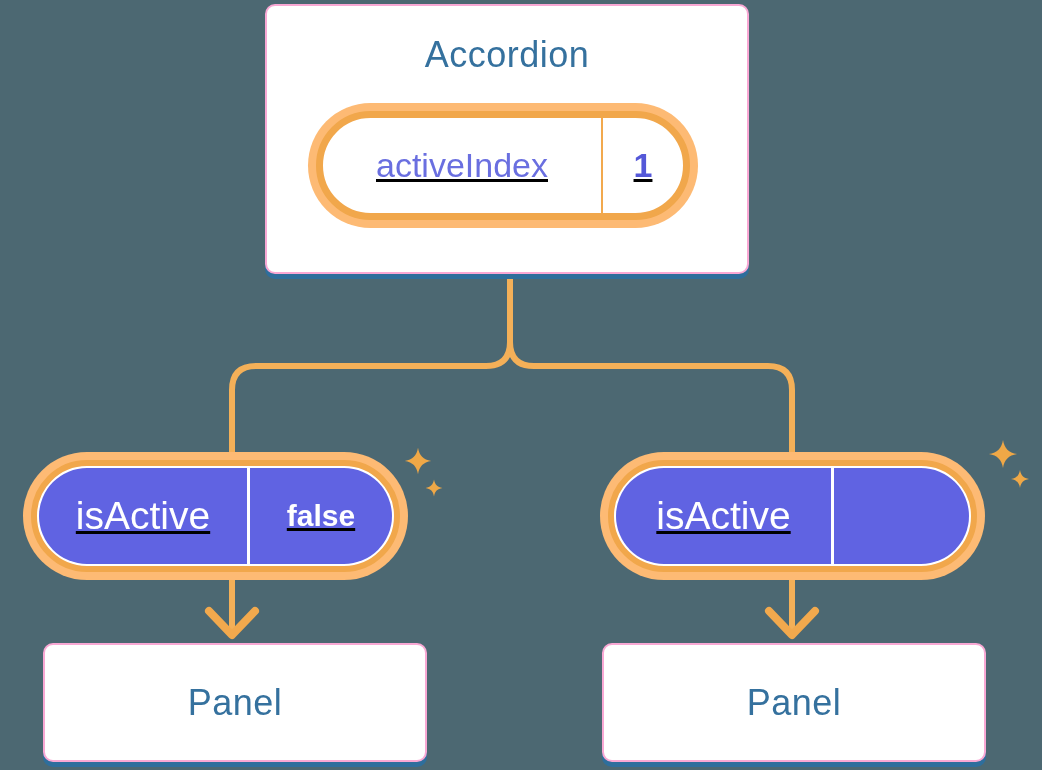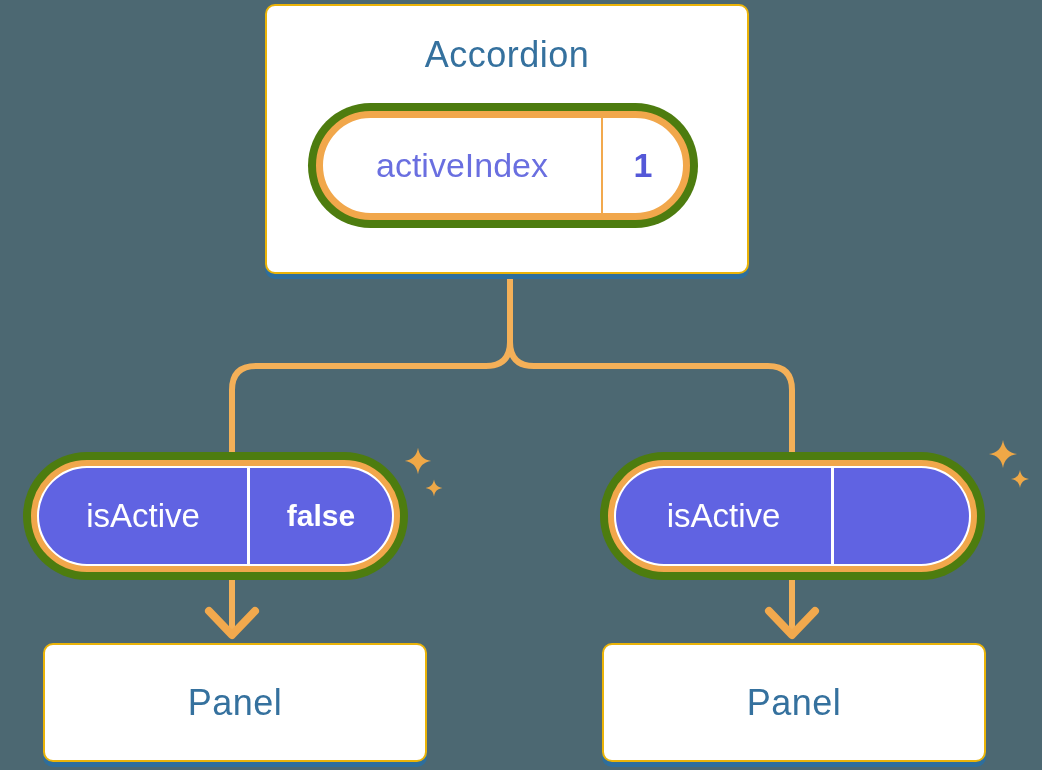--- a/index.html
+++ b/index.html
@@ -16,21 +16,21 @@
   }
   .connector-layer {
     position: absolute;
     left: 0; top: 0;
     width: 1042px; height: 770px;
     z-index: 1;
   }
   .component-box {
     position: absolute;
     background: #ffffff;
-    border: 2px solid #eab308;
+    border: 2px solid #f9a8d4;
     border-radius: 10px;
     box-shadow: 0 5px 0 0 #2E6E9C;
     z-index: 2;
   }
   .accordion-box { left: 265px; top: 4px; width: 480px; height: 266px; }
   .panel-box {
     width: 380px; height: 115px;
     display: flex; align-items: center; justify-content: center;
   }
   .panel-left  { left: 43px;  top: 643px; }
@@ -47,25 +47,26 @@
   .panel-title {
     font-size: 36px;
     font-weight: 500;
     color: #35719E;
     letter-spacing: 0.5px;
   }
 
   
   .pill-halo {
     position: absolute;
-    background: #4d7c0f;
+    background: #fdba74;
     border-radius: 999px;
     padding: 8px;
     box-sizing: border-box;
     z-index: 3;
+    text-decoration: underline;
   }
   .state-pill-halo { left: 41px; top: 97px; width: 390px; height: 125px; }
   .pill-ring {
     width: 100%; height: 100%;
     border-radius: 999px;
     box-sizing: border-box;
     display: flex;
     align-items: stretch;
     overflow: hidden;
   }
@@ -87,21 +88,21 @@
   }
   .prop-pill-core { background: #6063E2; }
   .pill-cell {
     display: flex;
     align-items: center;
     justify-content: center;
   }
   .state-cell-label { width: 278px; font-size: 34px; color: #6A6FE0; }
   .state-cell-value { flex: 1; font-size: 34px; font-weight: 700; color: #5458D8; }
   .state-divider { width: 2px; background: #F2A94D; }
-  .prop-cell-label { font-size: 33px; color: #ffffff; }
+  .prop-cell-label { font-size: 39px; color: #ffffff; }
   .prop-cell-value { flex: 1; font-size: 30px; font-weight: 700; color: #ffffff; }
   .prop-divider { width: 3px; background: #ffffff; }
 
   .prop-pill-left  { left: 23px;  top: 452px; width: 385px; height: 128px; }
   .prop-pill-right { left: 600px; top: 452px; width: 385px; height: 128px; }
   .prop-pill-left  .prop-cell-label { width: 208px; }
   .prop-pill-right .prop-cell-label { width: 215px; }
 </style>
 </head>
 <body>

